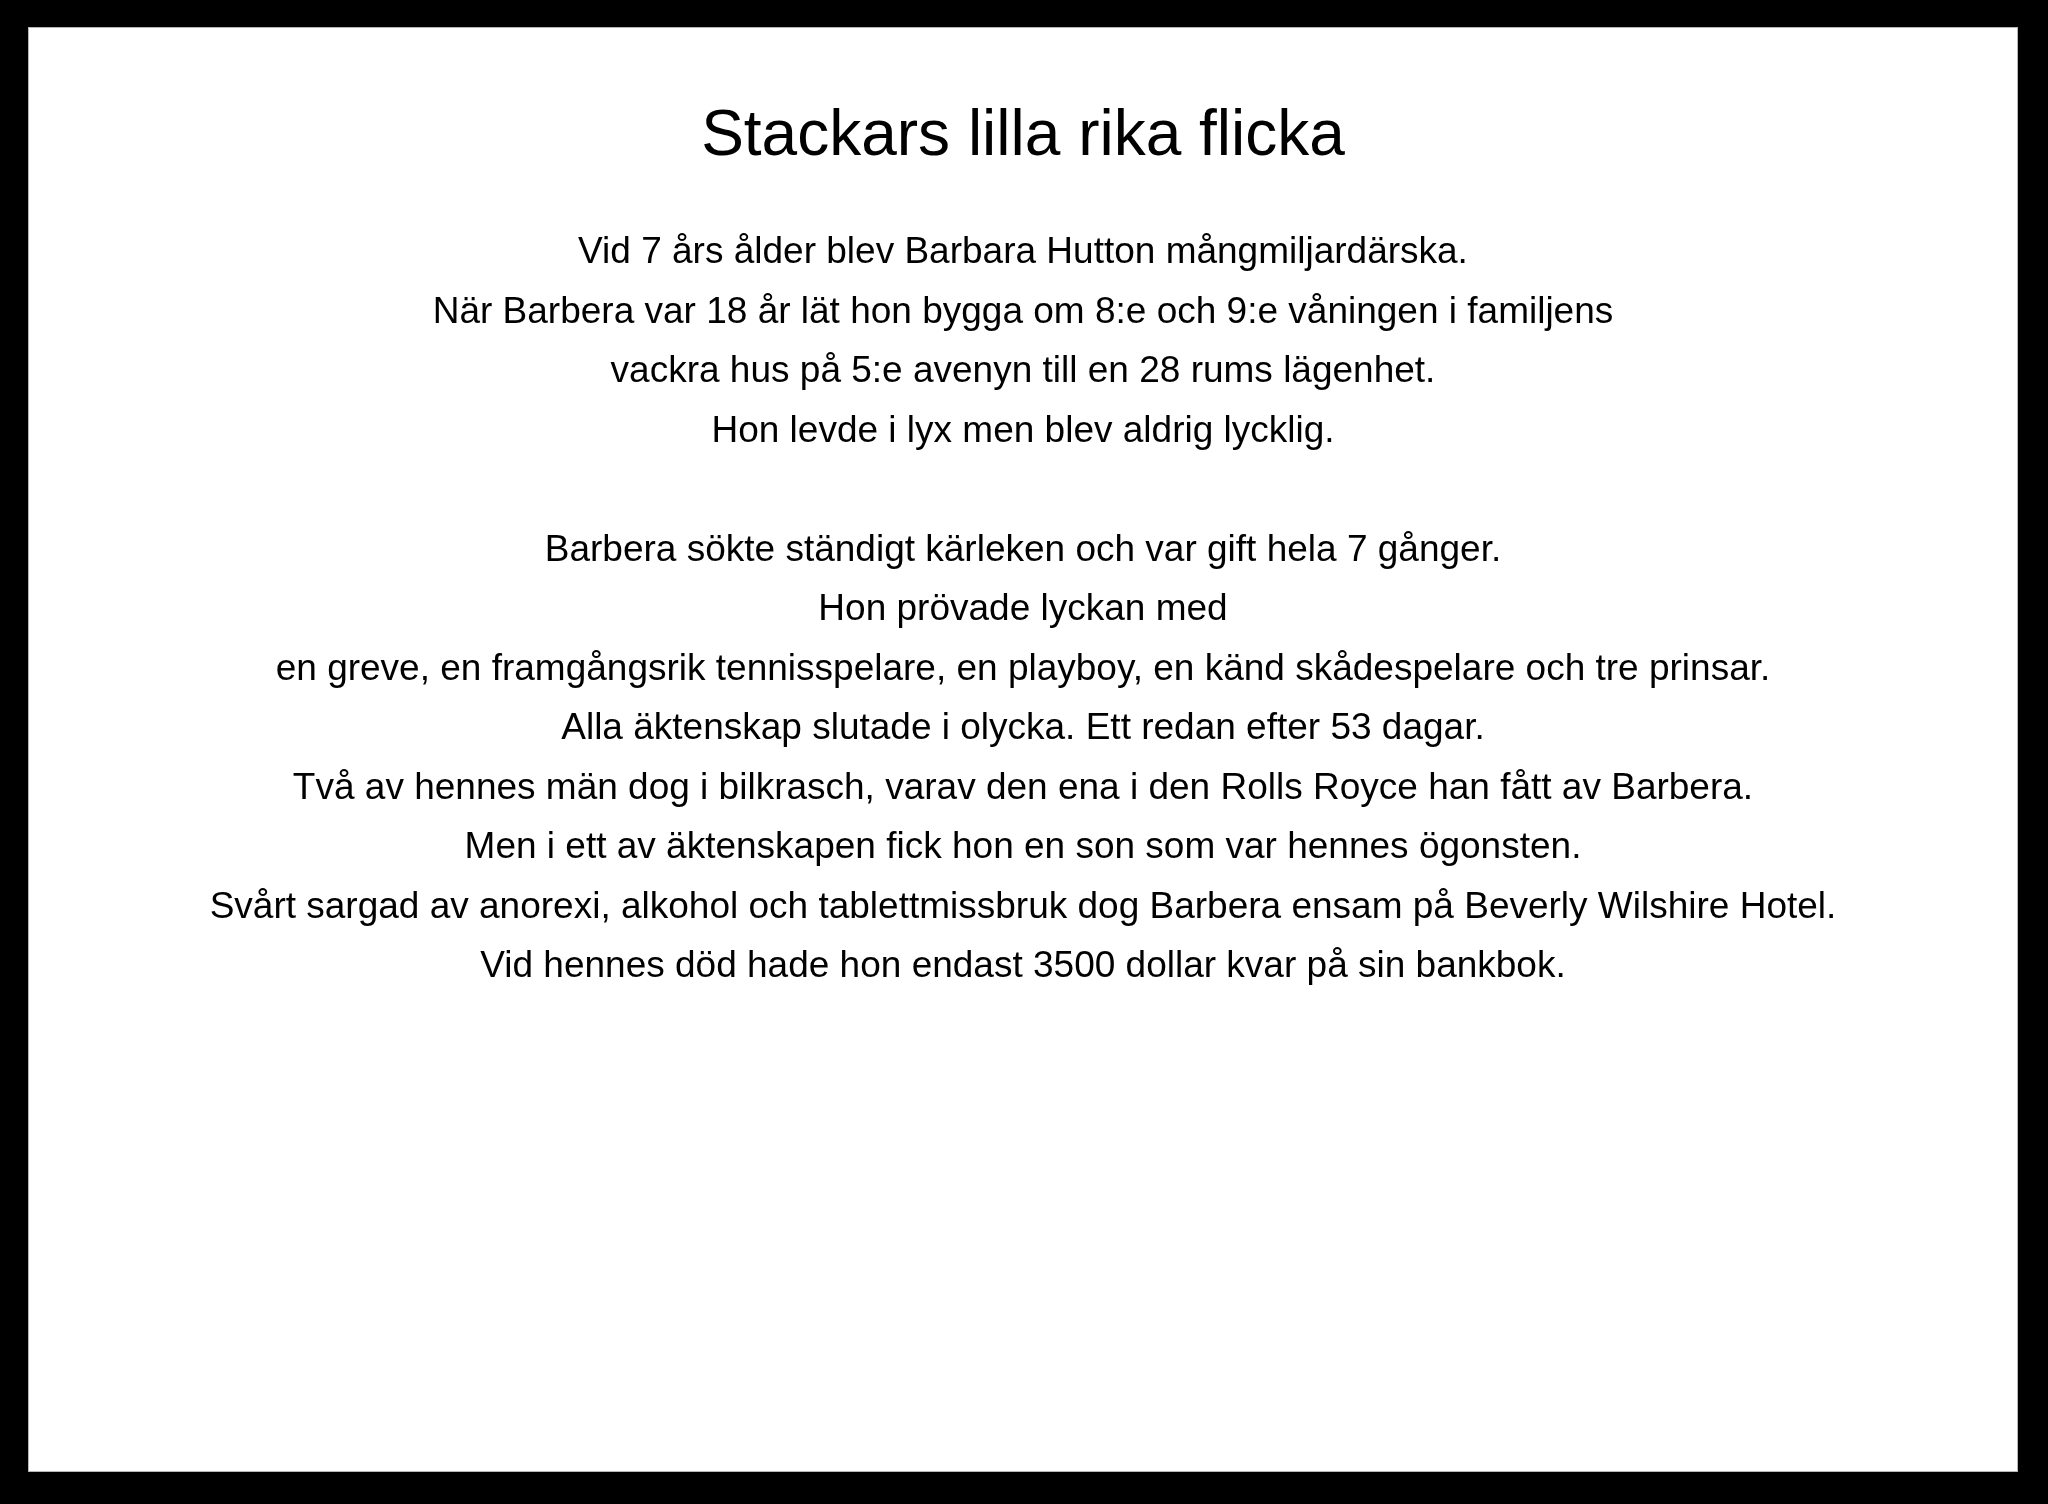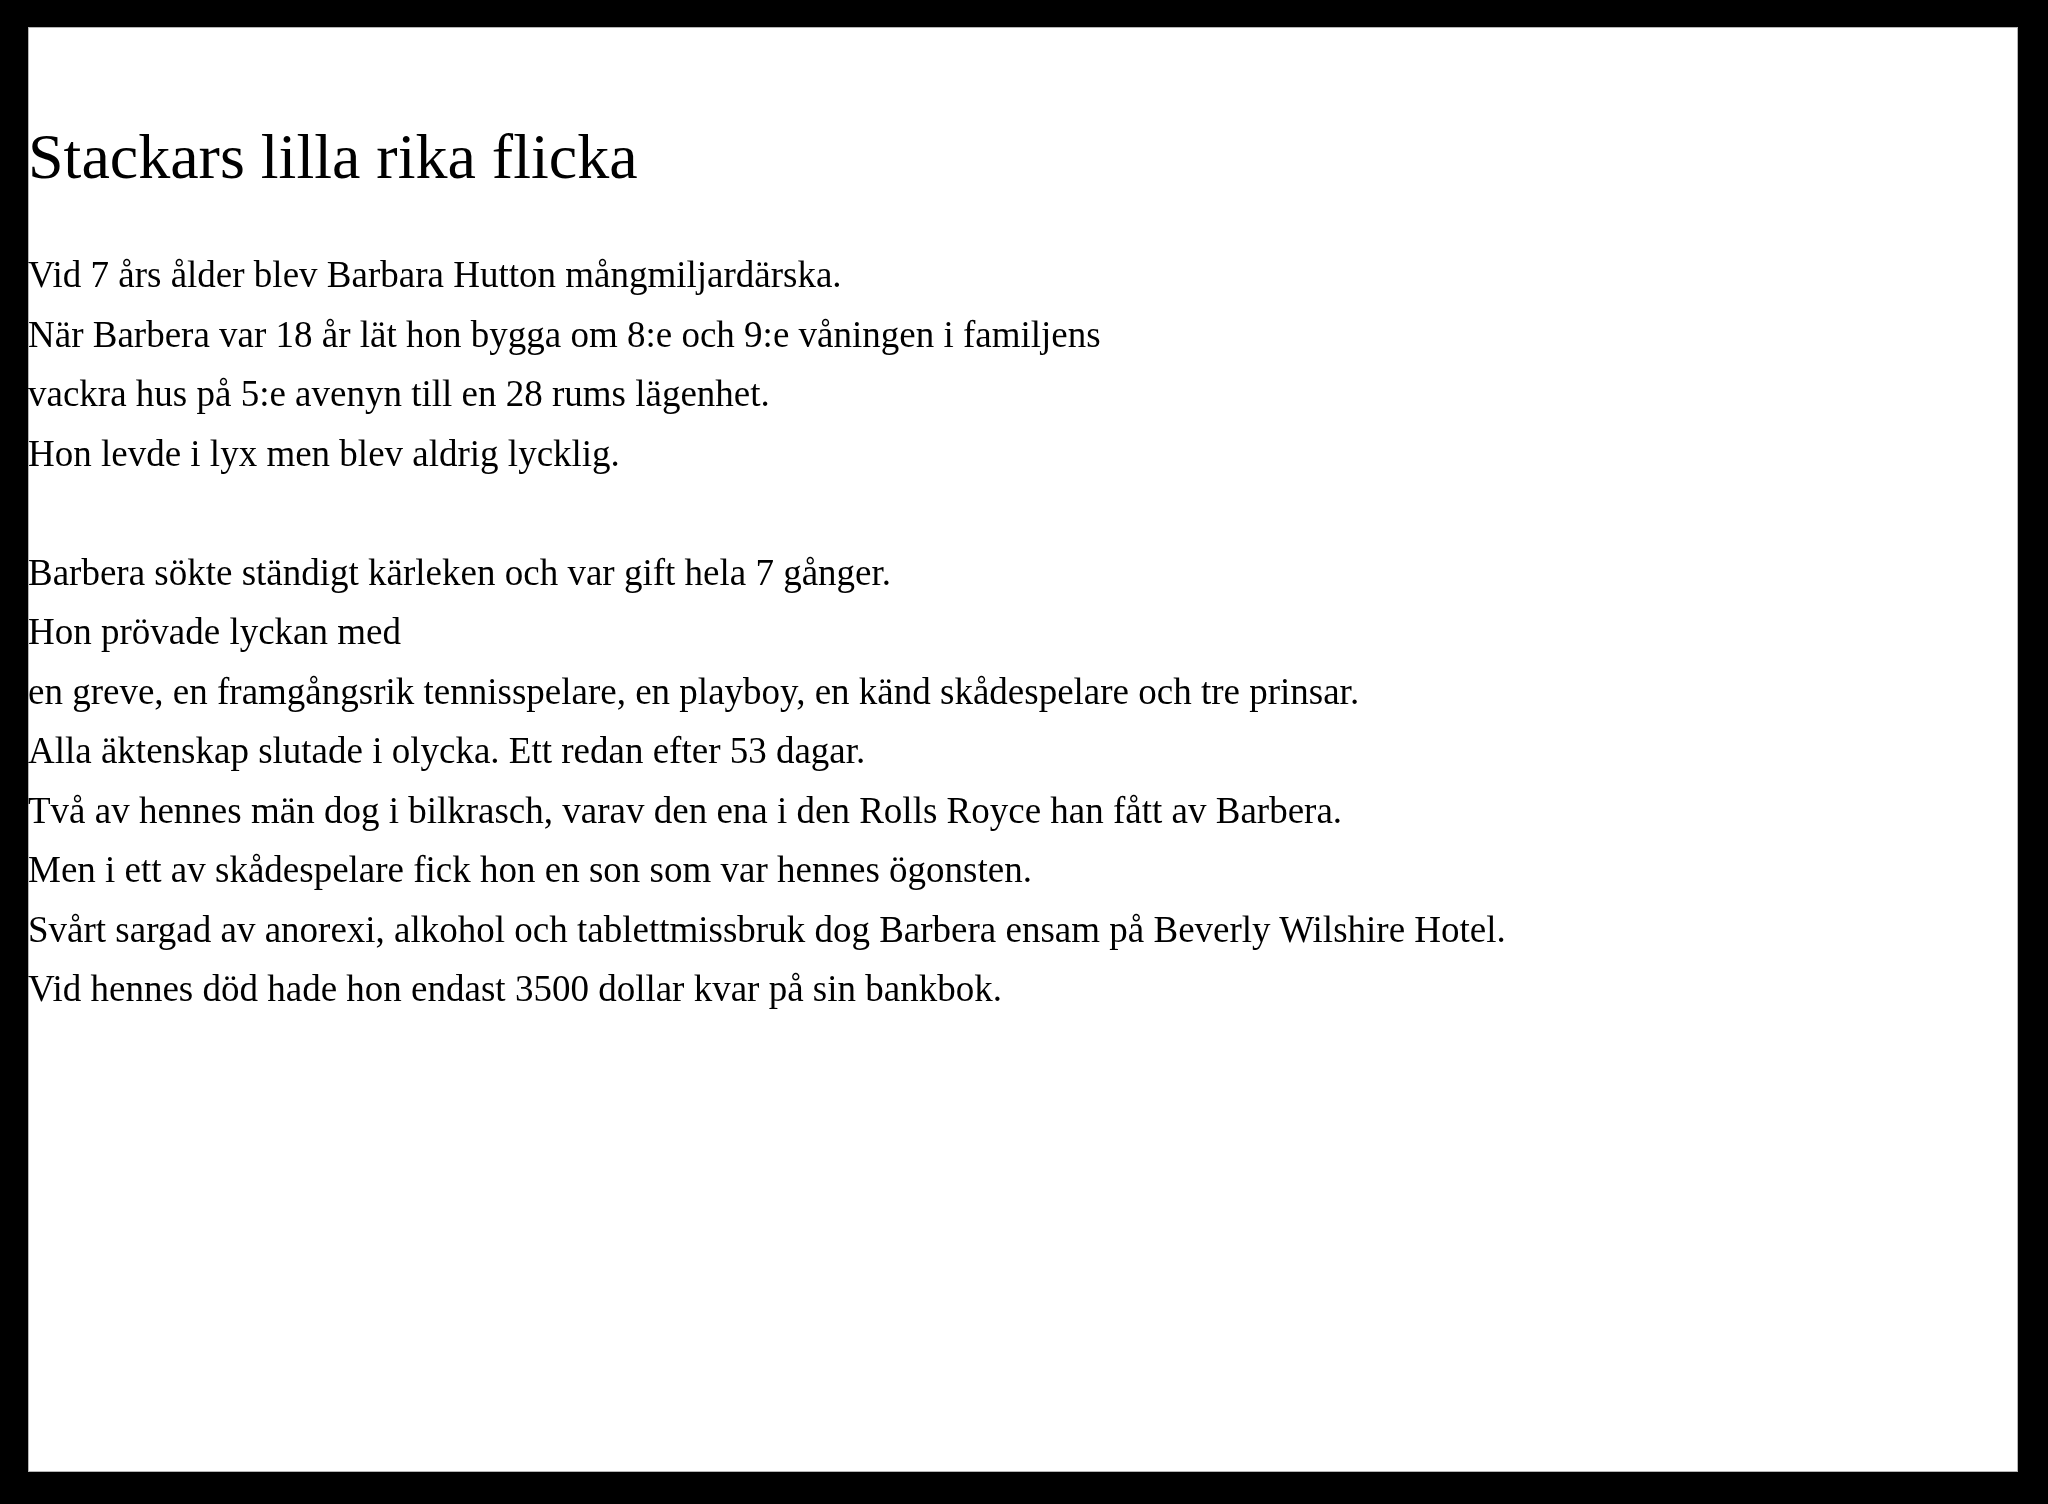--- a/index.html
+++ b/index.html
@@ -19,23 +19,23 @@
     inset: 0;
     background: var(--bg);
     
     padding: 27px 30px 32px 28px;
   }
   .page {
     width: 100%;
     height: 100%;
     background: var(--paper);
     color: var(--ink);
-    font-family: Liberation Serif, serif;
-    text-align: left;
-    padding-top: 98px;
+    font-family: Liberation Sans, sans-serif;
+    text-align: center;
+    padding-top: 74px;
     box-shadow: 0 0 0 1px #b5b5b5 inset;
   }
   .title {
     font-size: 64px;
     line-height: 64px;
     font-weight: normal;
     letter-spacing: 0px;
   }
   .paragraph {
     margin-top: 56px;
@@ -57,18 +57,18 @@
       <div class="line">Vid 7 års ålder blev Barbara Hutton mångmiljardärska.</div>
       <div class="line">När Barbera var 18 år lät hon bygga om 8:e och 9:e våningen i familjens</div>
       <div class="line">vackra hus på 5:e avenyn till en 28 rums lägenhet.</div>
       <div class="line">Hon levde i lyx men blev aldrig lycklig.</div>
       <div class="line"></div>
       <div class="line">Barbera sökte ständigt kärleken och var gift hela 7 gånger.</div>
       <div class="line">Hon prövade lyckan med</div>
       <div class="line">en greve, en framgångsrik tennisspelare, en playboy, en känd skådespelare och tre prinsar.</div>
       <div class="line">Alla äktenskap slutade i olycka. Ett redan efter 53 dagar.</div>
       <div class="line">Två av hennes män dog i bilkrasch, varav den ena i den Rolls Royce han fått av Barbera.</div>
-      <div class="line">Men i ett av skådespelare fick hon en son som var hennes ögonsten.</div>
+      <div class="line">Men i ett av äktenskapen fick hon en son som var hennes ögonsten.</div>
       <div class="line">Svårt sargad av anorexi, alkohol och tablettmissbruk dog Barbera ensam på Beverly Wilshire Hotel.</div>
       <div class="line">Vid hennes död hade hon endast 3500 dollar kvar på sin bankbok.</div>
     </div>
   </div>
 </div>
 
 </body></html>

